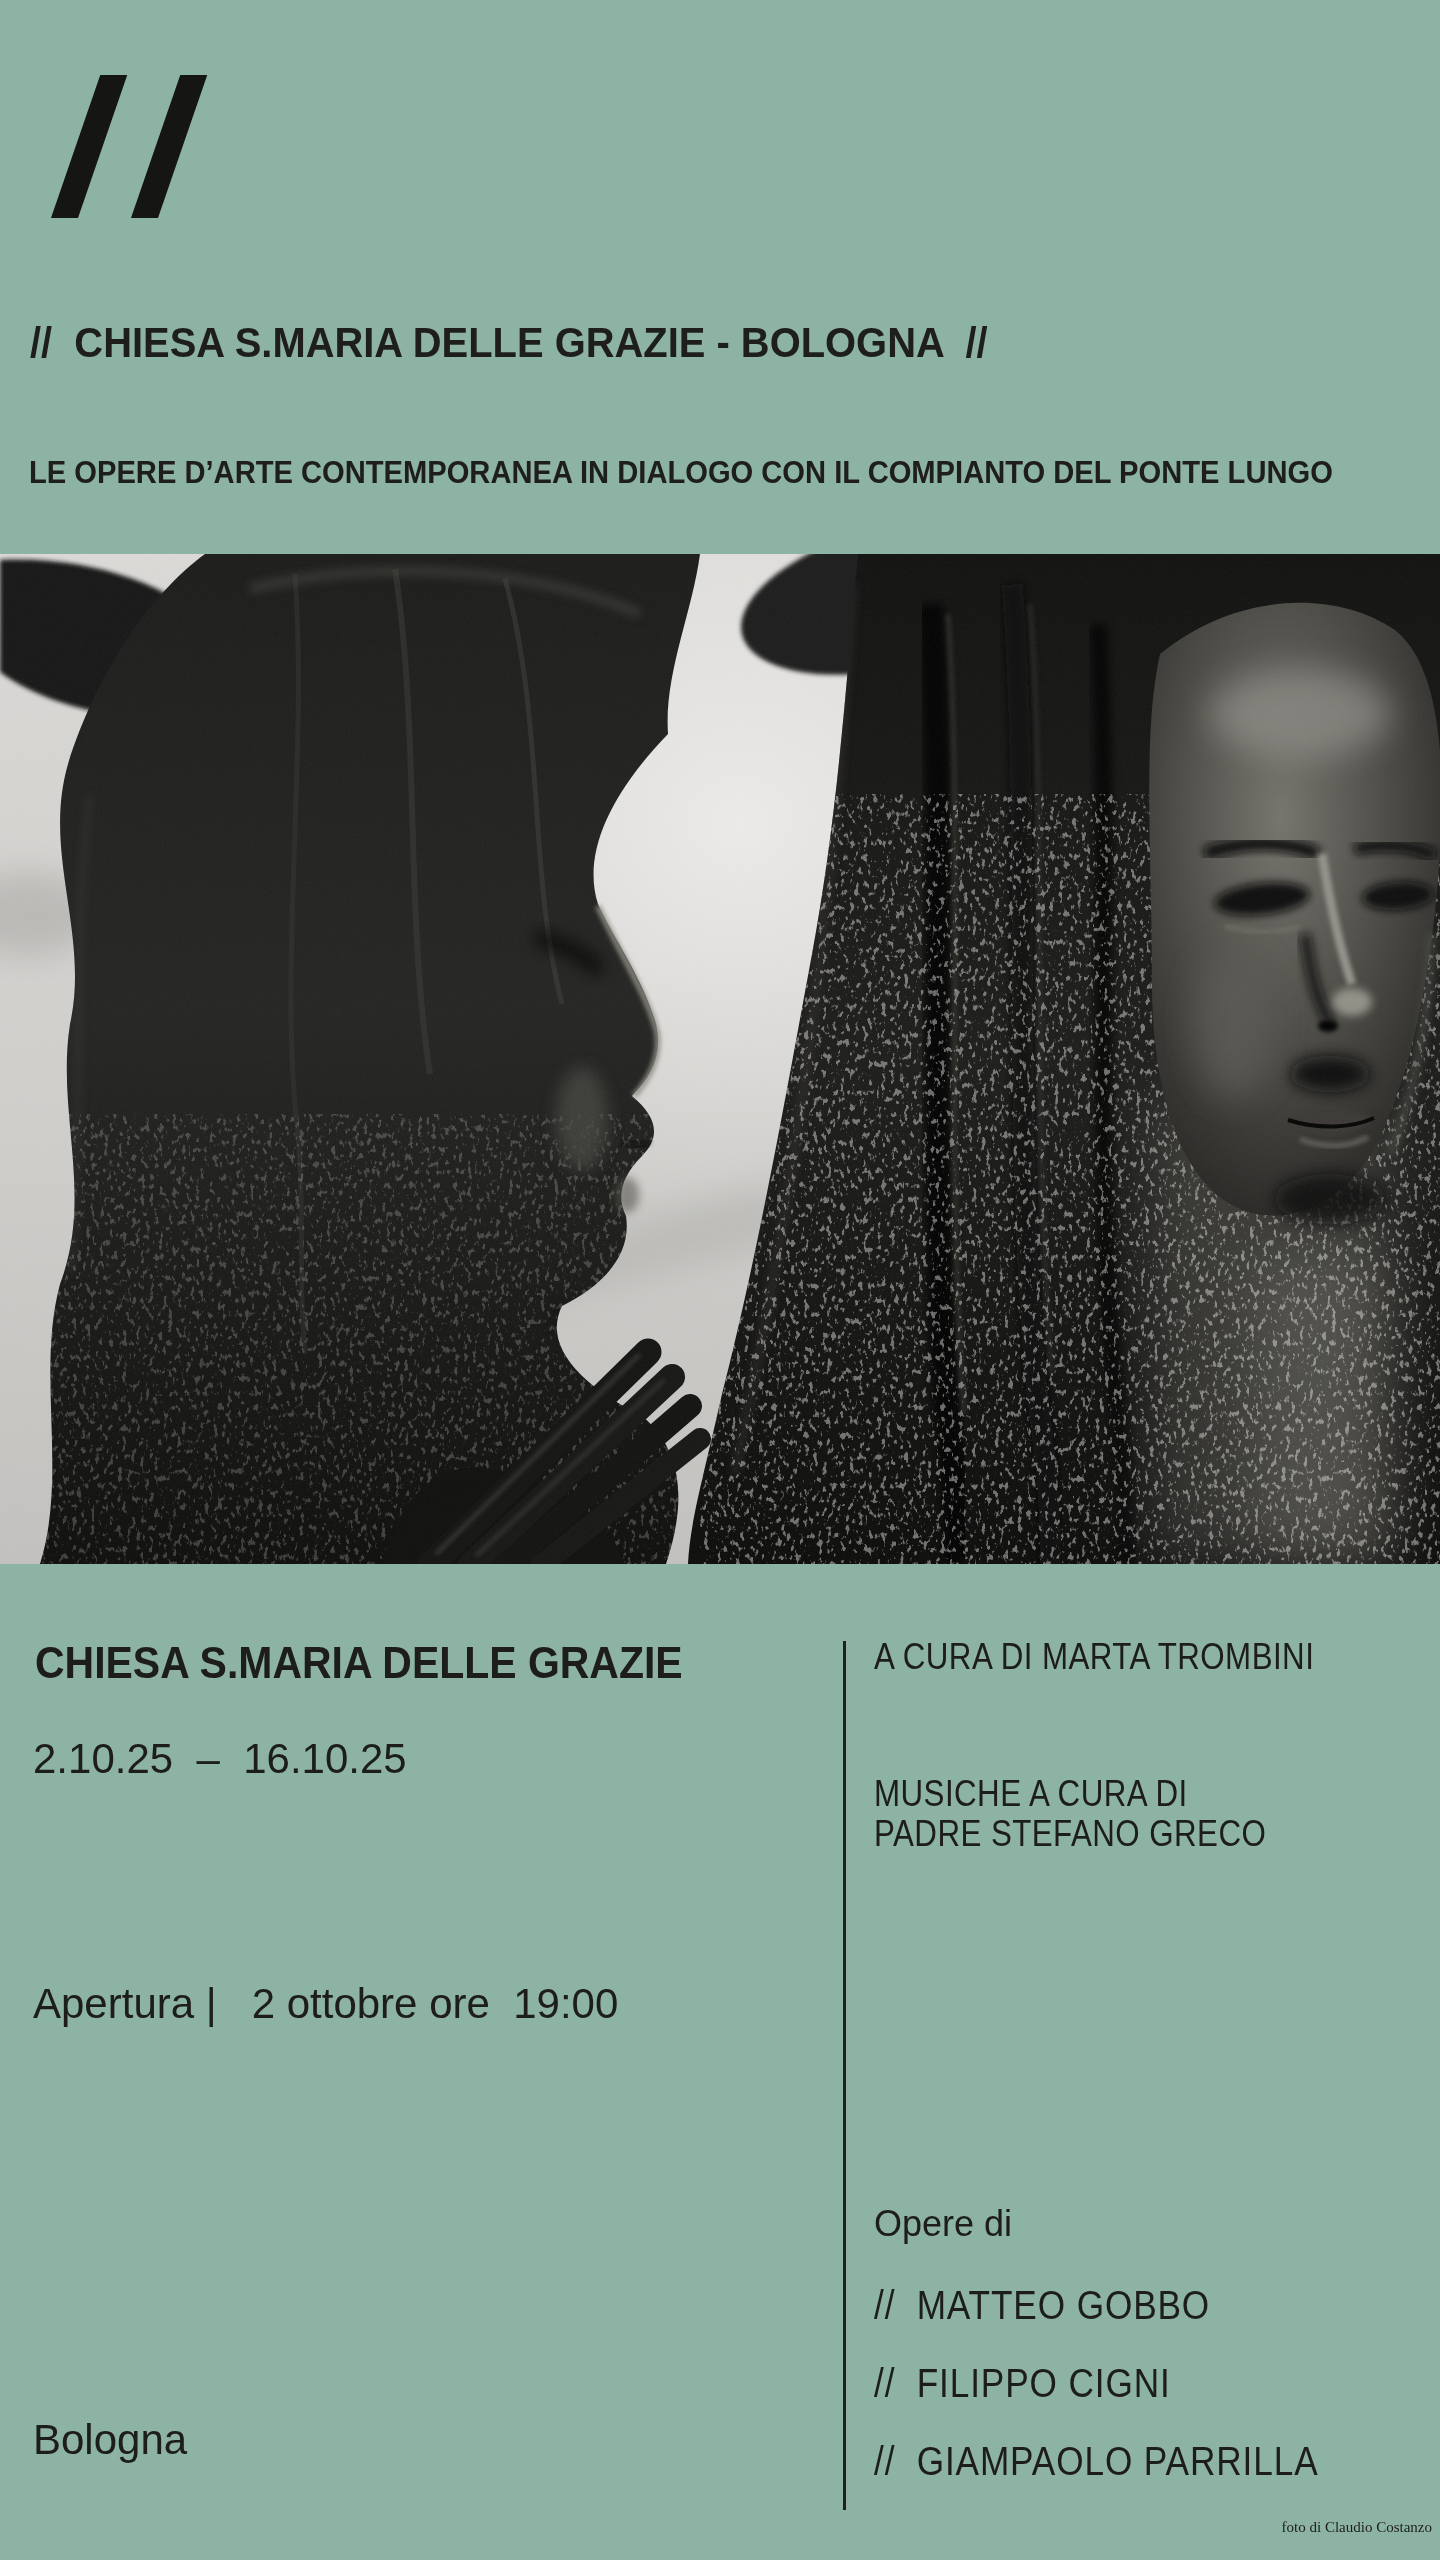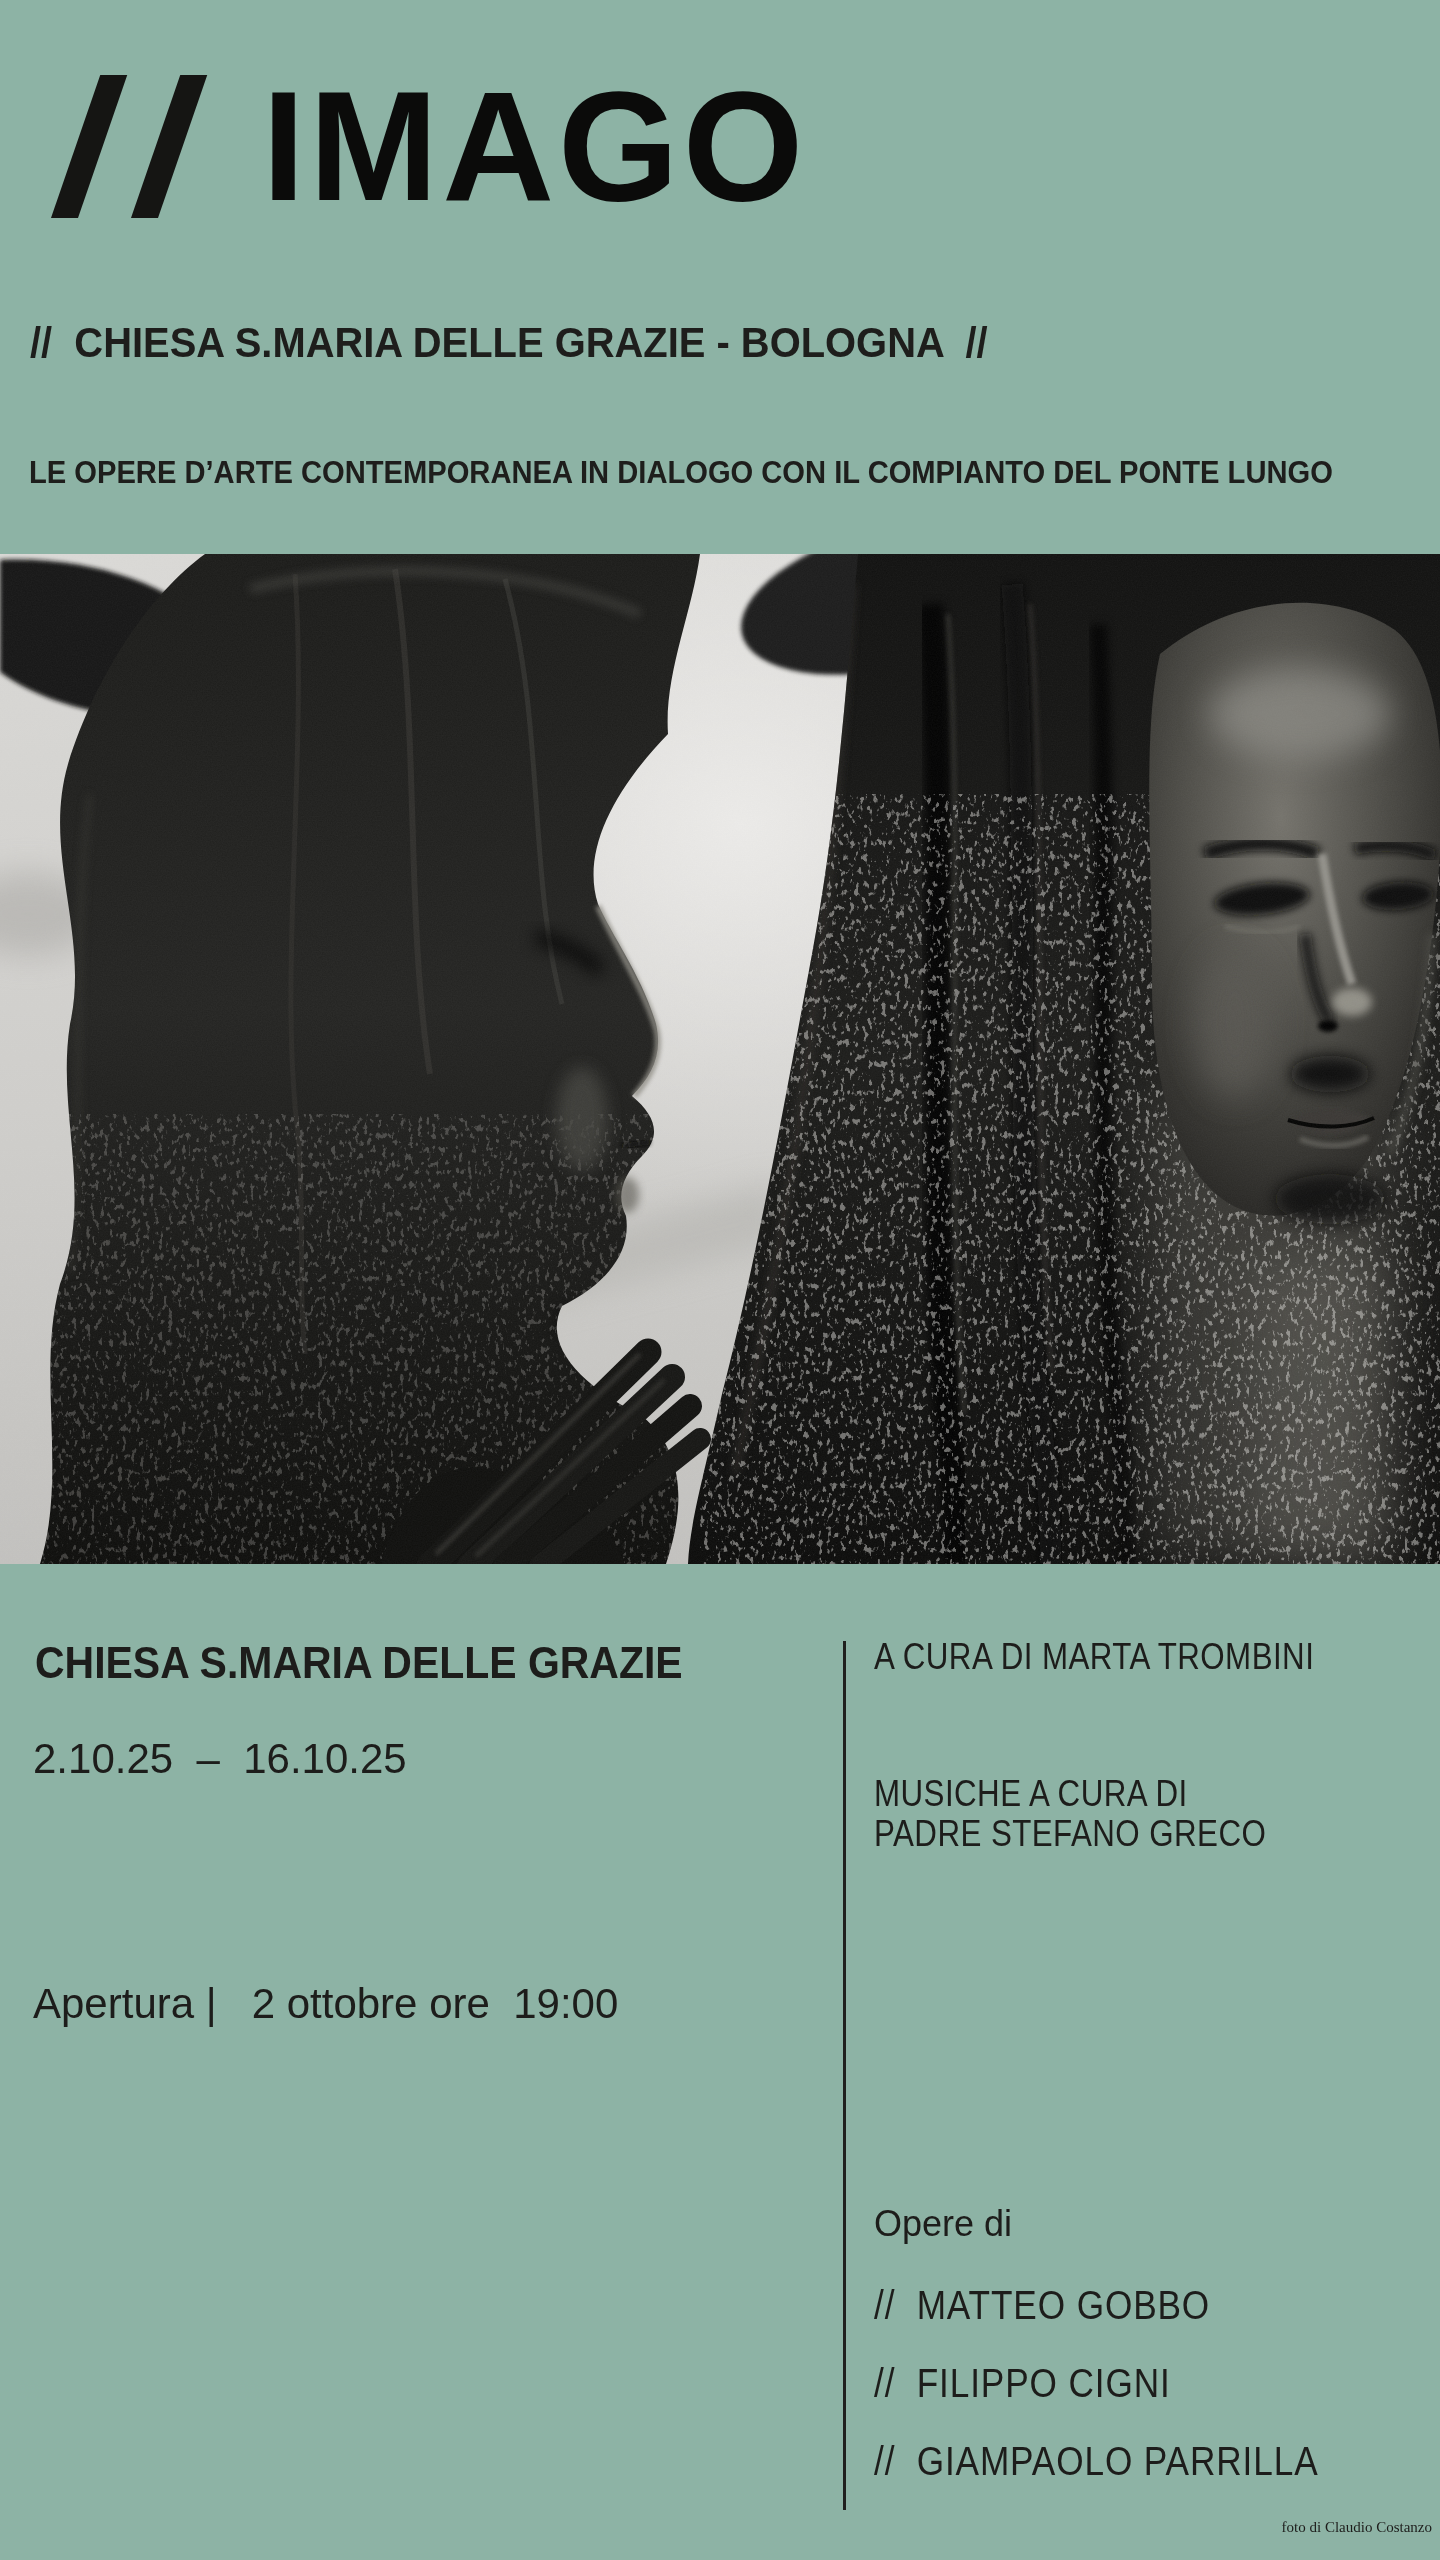--- a/index.html
+++ b/index.html
@@ -36,21 +36,20 @@
 </style>
 </head>
 <body>
 
 <div class="poster">
 
   <div>
     <i class="slash s1"></i>
     <i class="slash s2"></i>
   </div>
-  <h1 class="abs t-title">IMAGO</h1>
   <div class="abs cond pre t-sub1">//  CHIESA S.MARIA DELLE GRAZIE - BOLOGNA  //</div>
   <div class="abs cond t-sub2">LE OPERE D’ARTE CONTEMPORANEA IN DIALOGO CON IL COMPIANTO DEL PONTE LUNGO</div>
 
   <figure class="photo">
     <svg width="1440" height="1010" viewBox="0 0 1440 1010" xmlns="http://www.w3.org/2000/svg">
       <defs>
         <linearGradient id="gradBg" x1="0" y1="0" x2="0" y2="1">
           <stop offset="0" stop-color="#dbdad7"></stop>
             <stop offset=".55" stop-color="#d0cfcc"></stop>
             <stop offset="1" stop-color="#c3c2bf"></stop>
@@ -186,20 +185,21 @@
       </g>
 
       <rect x="0" y="0" width="1440" height="1010" filter="url(#grain)" opacity=".5"></rect>
     </svg>
   </figure>
 
   <div class="abs cond t-venue">CHIESA S.MARIA DELLE GRAZIE</div>
   <div class="abs pre t-dates">2.10.25  –  16.10.25</div>
   <div class="abs pre t-open">Apertura |   2 ottobre ore  19:00</div>
   <div class="abs t-addr">
+    <div>Bologna</div>
   </div>
 
   <div class="divider"></div>
 
   <div class="abs cond t-curator">A CURA DI MARTA TROMBINI</div>
   <div class="abs cond t-music">
     <div>MUSICHE A CURA DI</div>
     <div>PADRE STEFANO GRECO</div>
   </div>
   <div class="abs t-works">Opere di</div>

